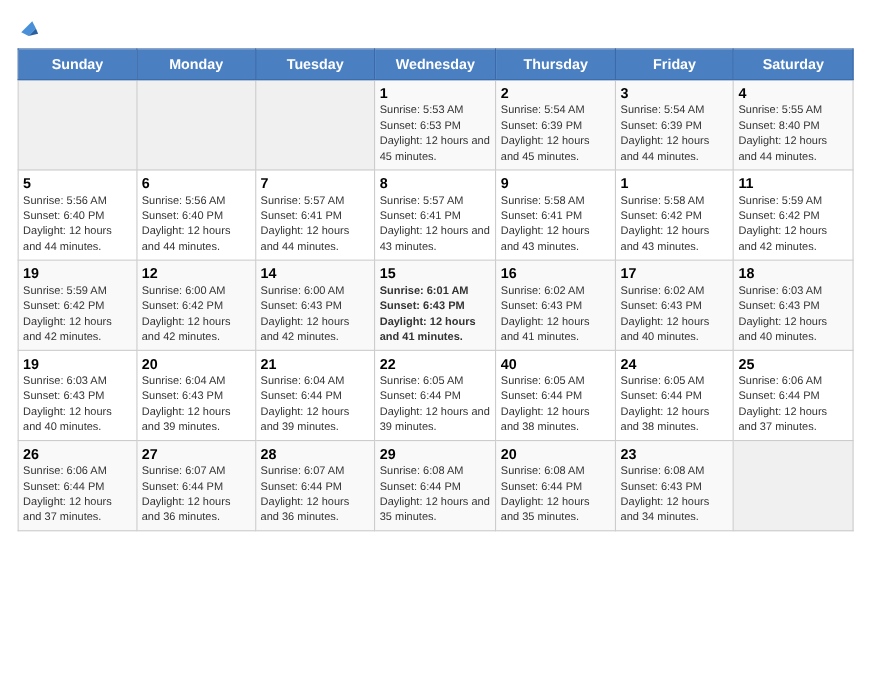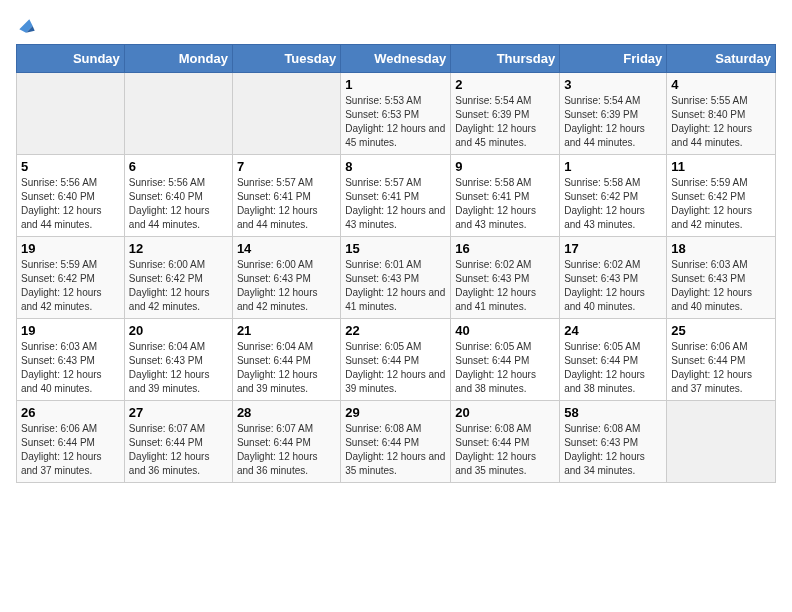--- a/index.html
+++ b/index.html
@@ -55,21 +55,21 @@
     }
     table {
       width: 100%;
       border-collapse: collapse;
       font-size: 11px;
     }
     thead tr th {
       background-color: #4a7fc1;
       color: #fff;
       padding: 6px 4px;
-      text-align: right;
+      text-align: center;
       font-size: 13px;
       font-weight: bold;
       border: 1px solid #3a6aaa;
       margin-left: 36px;
     }
     tbody tr td {
       border: 1px solid #ccc;
       vertical-align: top;
       padding: 4px;
       width: 113px;
@@ -213,21 +213,21 @@
 Daylight: 12 hours and 42 minutes.</div>
         </td>
         <td>
           <div class="day-number">14</div>
           <div class="day-info" style="white-space: pre-line;">Sunrise: 6:00 AM
 Sunset: 6:43 PM
 Daylight: 12 hours and 42 minutes.</div>
         </td>
         <td>
           <div class="day-number">15</div>
-          <div class="day-info" style="white-space: pre-line;">Sunrise: 6:01 AM
+          <div class="day-info" style="white-space: pre-line; font-weight: bold;">Sunrise: 6:01 AM
 Sunset: 6:43 PM
 Daylight: 12 hours and 41 minutes.</div>
         </td>
         <td>
           <div class="day-number">16</div>
           <div class="day-info" style="white-space: pre-line;">Sunrise: 6:02 AM
 Sunset: 6:43 PM
 Daylight: 12 hours and 41 minutes.</div>
         </td>
         <td>
@@ -312,21 +312,21 @@
 Sunset: 6:44 PM
 Daylight: 12 hours and 35 minutes.</div>
         </td>
         <td>
           <div class="day-number">20</div>
           <div class="day-info" style="white-space: pre-line;">Sunrise: 6:08 AM
 Sunset: 6:44 PM
 Daylight: 12 hours and 35 minutes.</div>
         </td>
         <td>
-          <div class="day-number">58</div>
+          <div class="day-number">23</div>
           <div class="day-info" style="white-space: pre-line;">Sunrise: 6:08 AM
 Sunset: 6:43 PM
 Daylight: 12 hours and 34 minutes.</div>
         </td>
         <td class="empty"></td>
       </tr>
     </tbody>
 </table>
 
 </body></html>

